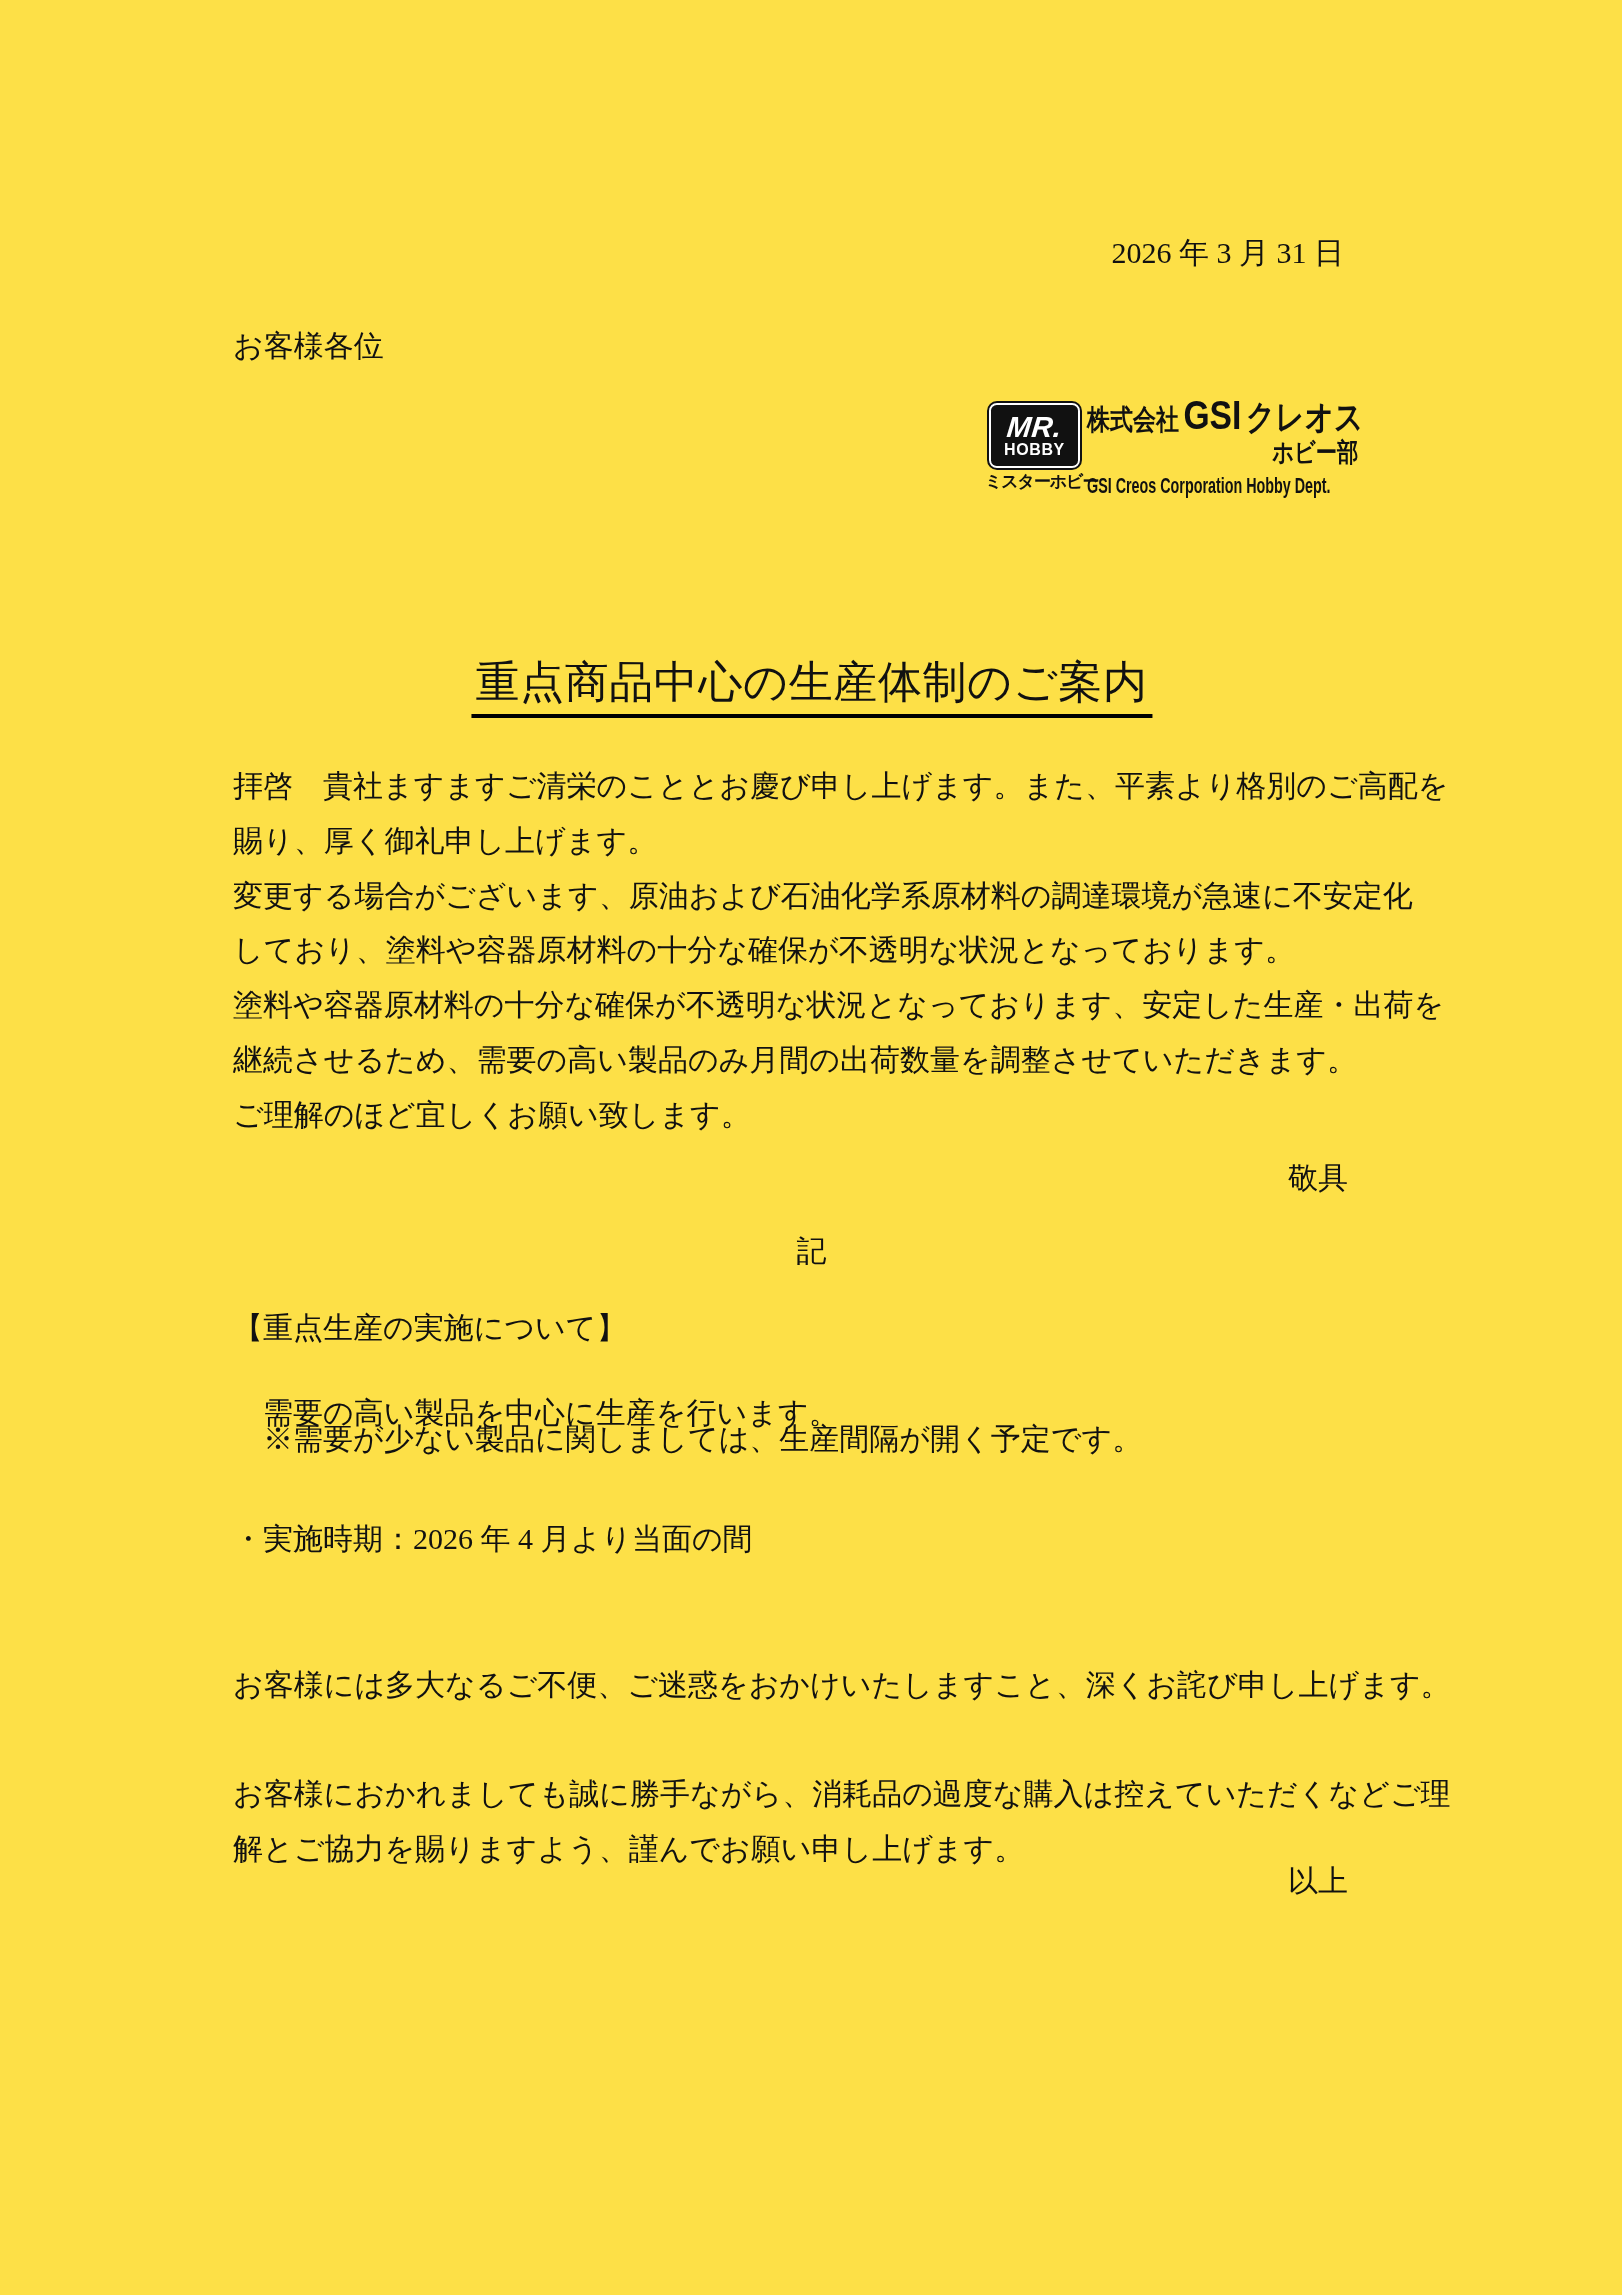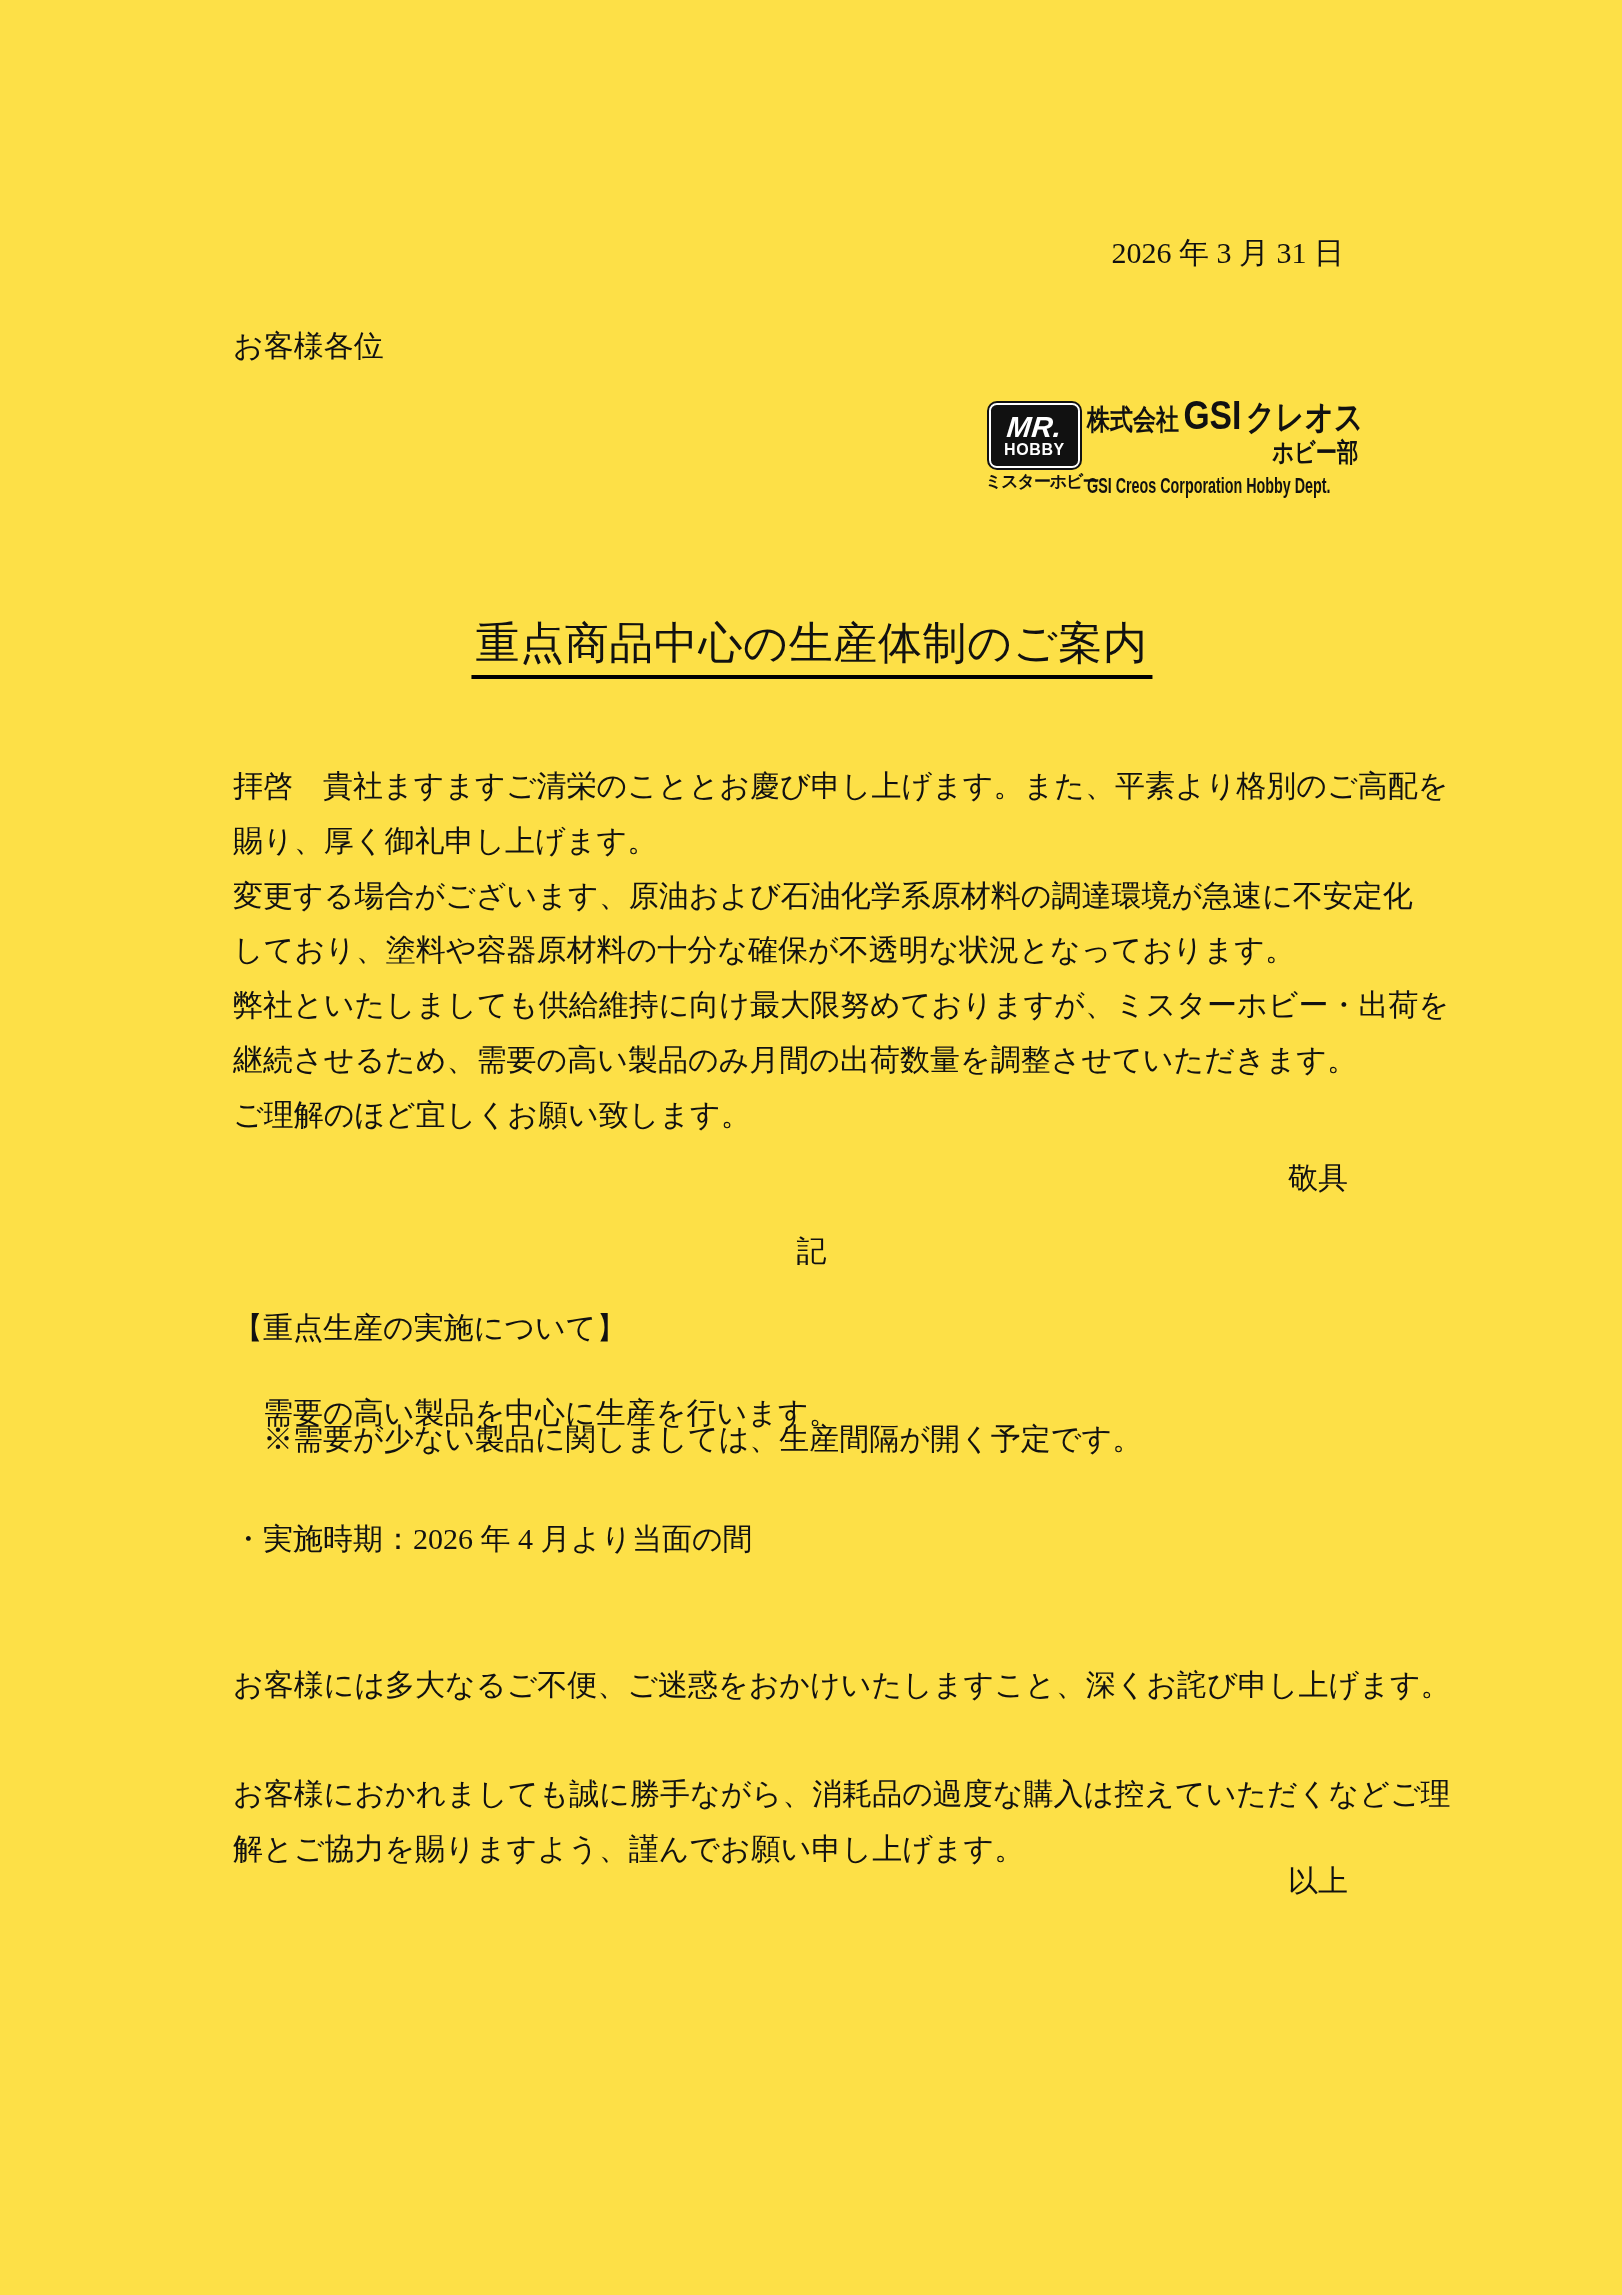--- a/index.html
+++ b/index.html
@@ -18,21 +18,21 @@
     font-size:30px;
     line-height:37px;
     white-space:pre;
     color:#111111;
   }
   .right{left:auto;right:275px;}
   .date{left:auto;right:279px;}
   .center{left:0;width:100%;text-align:center;}
   .doc-title{
     position:absolute;
-    top:620px;
+    top:659px;
     left:50%;
     transform:translateX(-50%);
     font-size:44px;
     line-height:48px;
     letter-spacing:0.6px;
     white-space:nowrap;
     padding:0 4.5px 6.7px 4.5px;
     border-bottom:4.5px solid #000000;
     text-align:right;
   }
@@ -133,21 +133,21 @@
       </div>
     </div>
   </div>
 
   <div class="doc-title">重点商品中心の生産体制のご案内</div>
 
   <div class="txt" style="top:767px">拝啓　貴社ますますご清栄のこととお慶び申し上げます。また、平素より格別のご高配を</div>
   <div class="txt" style="top:822px">賜り、厚く御礼申し上げます。</div>
   <div class="txt" style="top:877px">変更する場合がございます、原油および石油化学系原材料の調達環境が急速に不安定化</div>
   <div class="txt" style="top:931px">しており、塗料や容器原材料の十分な確保が不透明な状況となっております。</div>
-  <div class="txt" style="top:986px">弊社といたしましても供給維持に向け最大限努めておりますが、ミスターホビー・出荷を</div>
+  <div class="txt" style="top:986px">塗料や容器原材料の十分な確保が不透明な状況となっております、安定した生産・出荷を</div>
   <div class="txt" style="top:1041px">継続させるため、需要の高い製品のみ月間の出荷数量を調整させていただきます。</div>
   <div class="txt" style="top:1096px">ご理解のほど宜しくお願い致します。</div>
 
   <div class="txt right" style="top:1159px">敬具</div>
 
   <div class="txt center" style="top:1232px">記</div>
 
   <div class="txt" style="top:1309px">【重点生産の実施について】</div>
   <div class="txt" style="top:1394px">　需要の高い製品を中心に生産を行います。</div>
   <div class="txt" style="top:1420px">　※需要が少ない製品に関しましては、生産間隔が開く予定です。</div>

